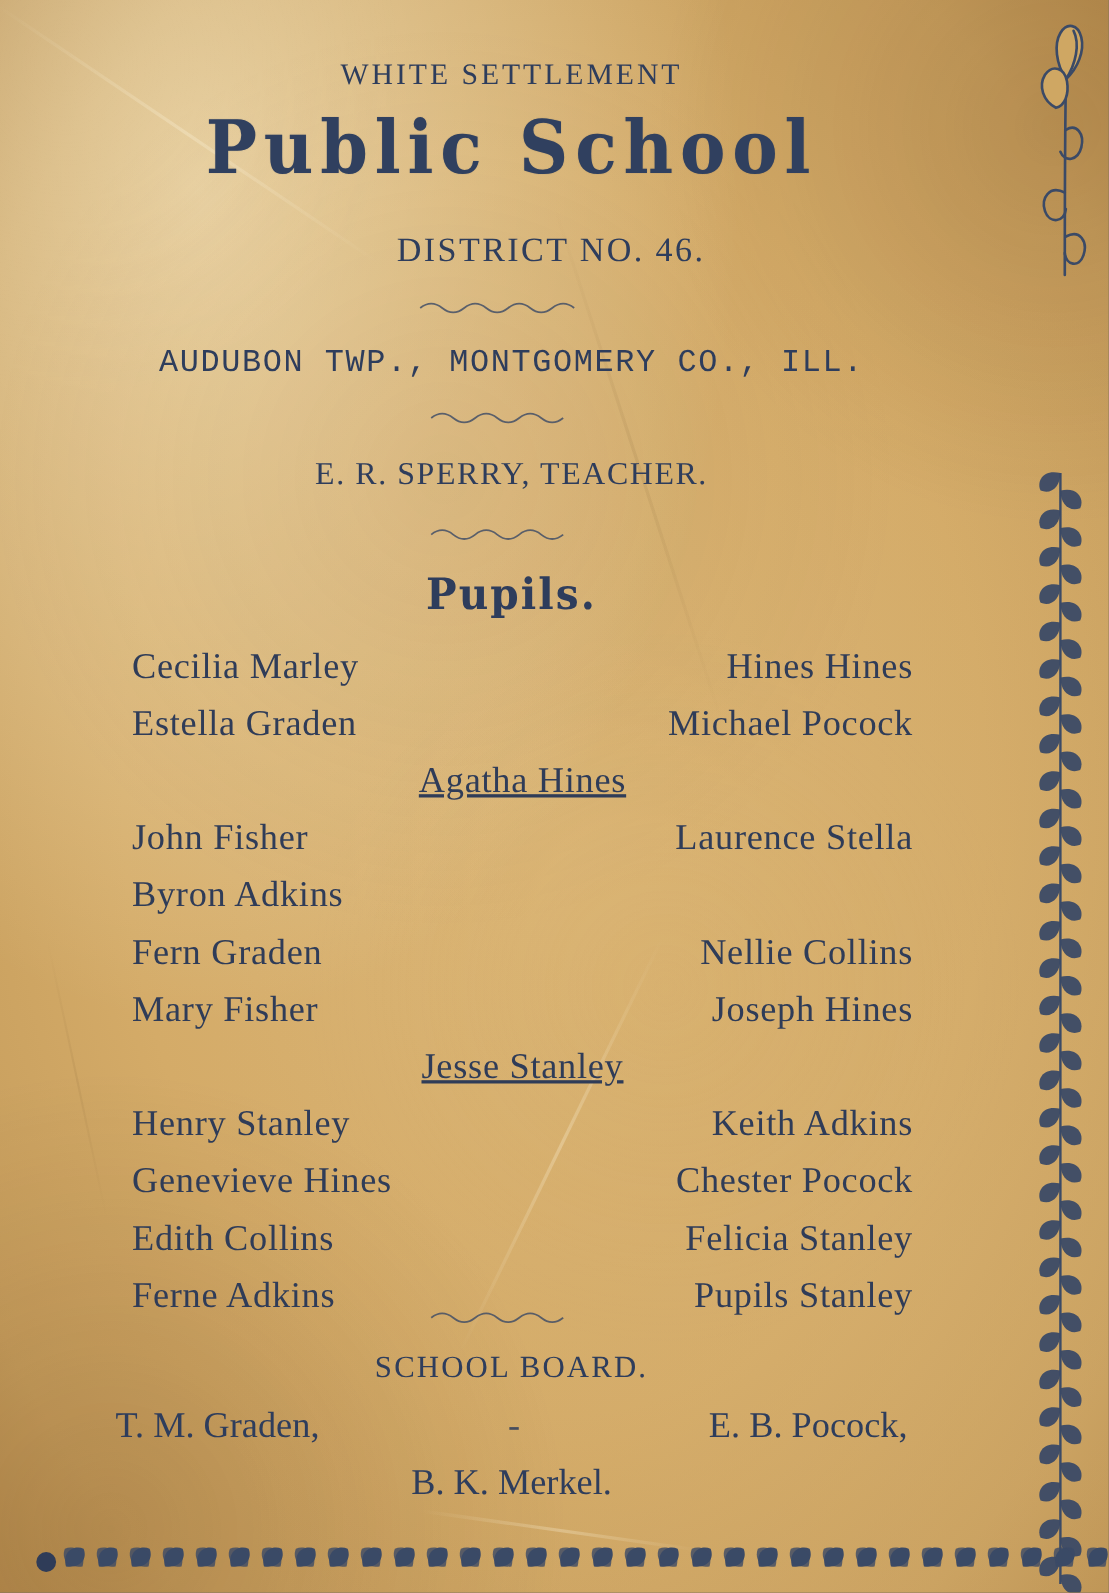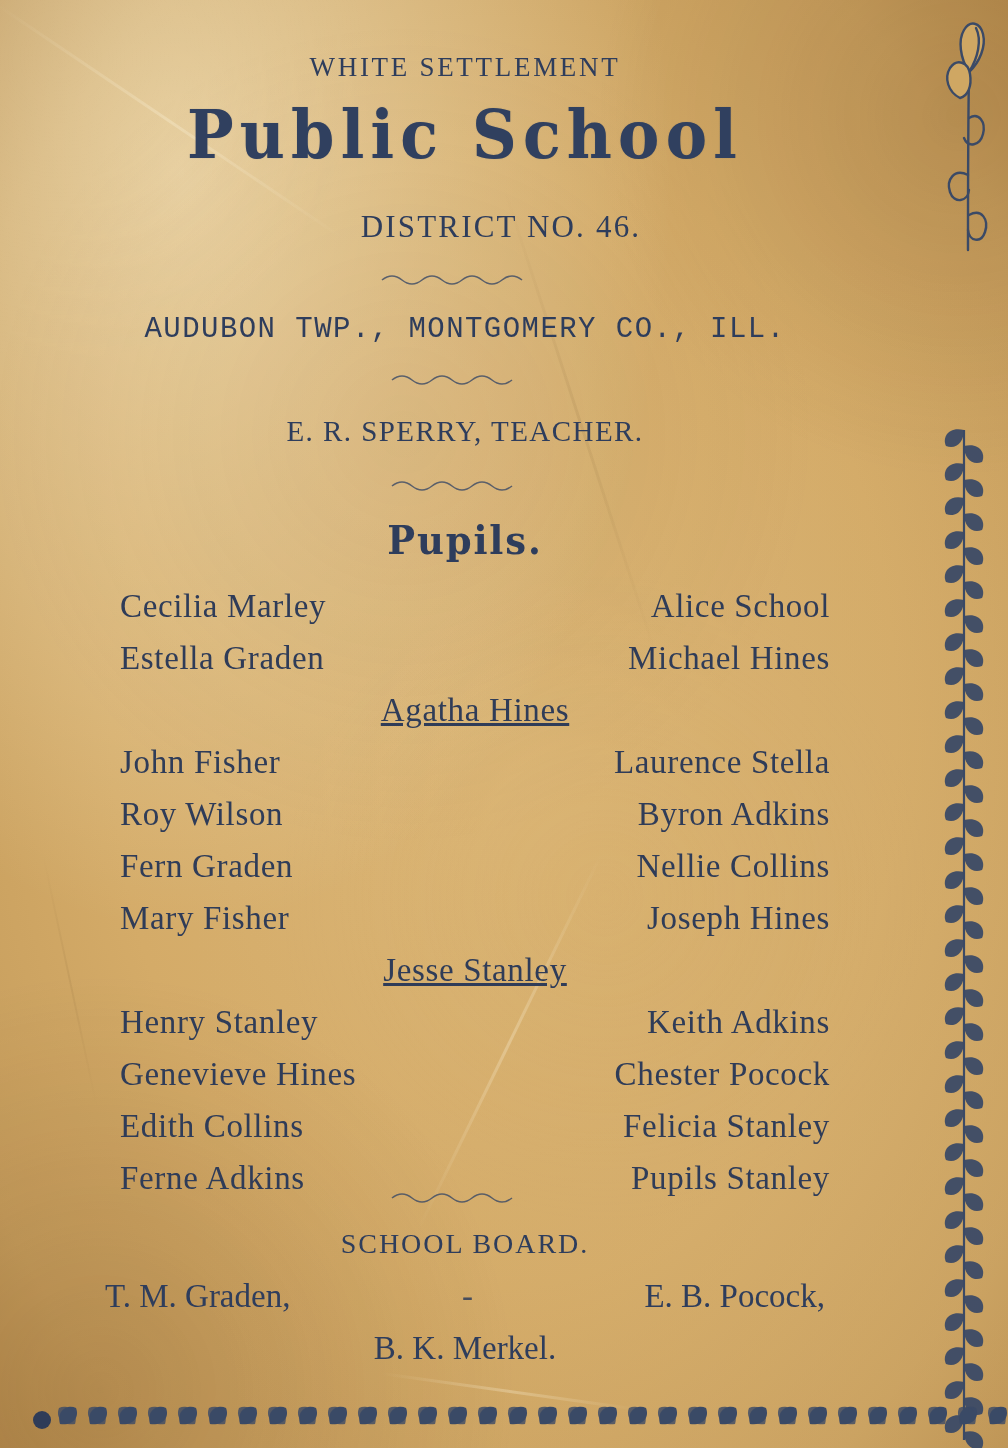--- a/index.html
+++ b/index.html
@@ -401,33 +401,32 @@
       <svg width="150" height="14" viewBox="0 0 150 14">
           <path d="M2 8 q10 -8 20 0 t20 0 t20 0 t20 0 t20 0 t20 0" fill="none" stroke="#3b4a66" stroke-width="1.6"></path>
         </svg>
     </div>
 
     <div class="pupils-head">Pupils.</div>
 
     <div class="pupils">
         <div class="prow">
           <span class="left">Cecilia Marley</span>
-          <span class="right">Alice School</span>
+          <span class="right">Hines Hines</span>
         </div>
         <div class="prow">
           <span class="left">Estella Graden</span>
-          <span class="right">Michael Hines</span>
+          <span class="right">Michael Pocock</span>
         </div>
         <div class="prow single"><span>Agatha Hines</span></div>
         <div class="prow">
           <span class="left">John Fisher</span>
           <span class="right">Laurence Stella</span>
         </div>
         <div class="prow">
-          <span class="left">Roy Wilson</span>
           <span class="right">Byron Adkins</span>
         </div>
         <div class="prow">
           <span class="left">Fern Graden</span>
           <span class="right">Nellie Collins</span>
         </div>
         <div class="prow">
           <span class="left">Mary Fisher</span>
           <span class="right">Joseph Hines</span>
         </div>

